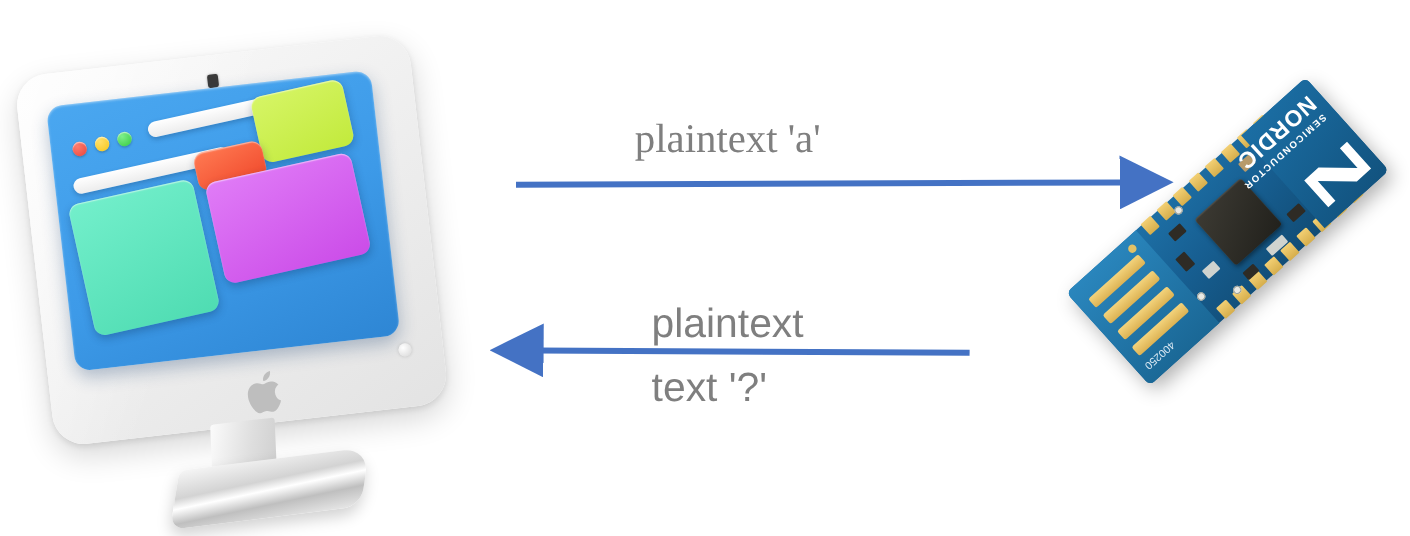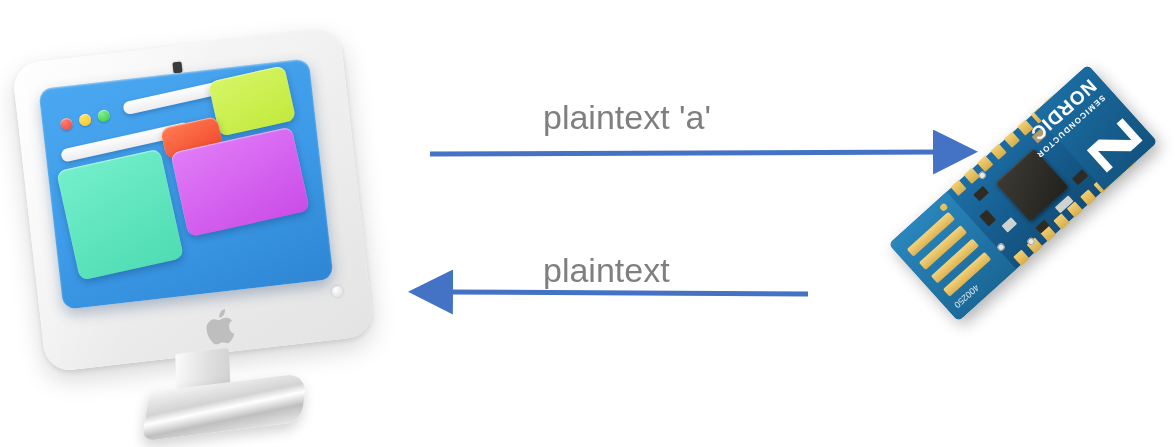--- a/index.html
+++ b/index.html
@@ -37,21 +37,21 @@
     transform:rotate(-6.5deg) skewX(-4deg);border-radius:3px;}
   .foot{position:absolute;left:135px;top:348px;width:160px;height:48px;
     background:linear-gradient(175deg,#f6f6f6 0%,#d3d3d3 38%,#ffffff 52%,#bfbfbf 72%,#e8e8e8 100%);
     border-radius:6px 22px 14px 12px;transform:rotate(-7deg) skewX(-16deg);
     box-shadow:0 6px 12px rgba(0,0,0,.18);}
 
   
   .arrow-svg{position:absolute;left:0;top:0;width:1175px;height:447px;overflow:visible;}
   .label{position:absolute;color:#7f7f7f;font-size:34px;line-height:40px;
     white-space:nowrap;font-weight:400;}
-  .lbl-top{left:543px;top:97px;}
+  .lbl-top{left:529px;top:97px;font-family:Liberation Serif, serif;}
   .lbl-mid{left:543px;top:250px;}
   .lbl-bot{left:543px;top:303px;}
 
   
   .dongle-wrap{position:absolute;left:855px;top:45px;width:320px;height:330px;}
   .dongle{position:absolute;left:34px;top:96px;width:268px;height:104px;
     transform:rotate(-42deg);transform-origin:50% 50%;
     background:linear-gradient(170deg,#1f74ab 0%,#175f92 45%,#10486f 100%);
     border-radius:5px;box-shadow:0 7px 16px rgba(0,0,0,.30);}
   .dongle-top{position:absolute;right:0;top:0;width:72px;height:104px;
@@ -131,20 +131,21 @@
       <marker id="headL" markerWidth="9" markerHeight="9" refX="1" refY="4.5" orient="auto" markerUnits="strokeWidth">
         <path d="M0,0 L9,4.5 L0,9 z" fill="#4472c4"></path>
       </marker>
     </defs>
     <line x1="430" y1="154" x2="938" y2="152" stroke="#4472c4" stroke-width="5" marker-end="url(#headR)"></line>
     <line x1="808" y1="294" x2="448" y2="292" stroke="#4472c4" stroke-width="5" marker-end="url(#headL)"></line>
   </svg>
 
   <div class="label lbl-top">plaintext 'a'</div>
   <div class="label lbl-mid">plaintext</div>
+  <div class="label lbl-bot">text '?'</div>
 
   <div class="dongle-wrap">
     <div class="dongle">
 
       <div class="pads-top">
         <div class="pad" style="left:84px"></div>
           <div class="pad" style="left:102px"></div>
         <div class="pad" style="left:120px"></div>
           <div class="pad" style="left:138px"></div>
         <div class="pad" style="left:156px"></div>

